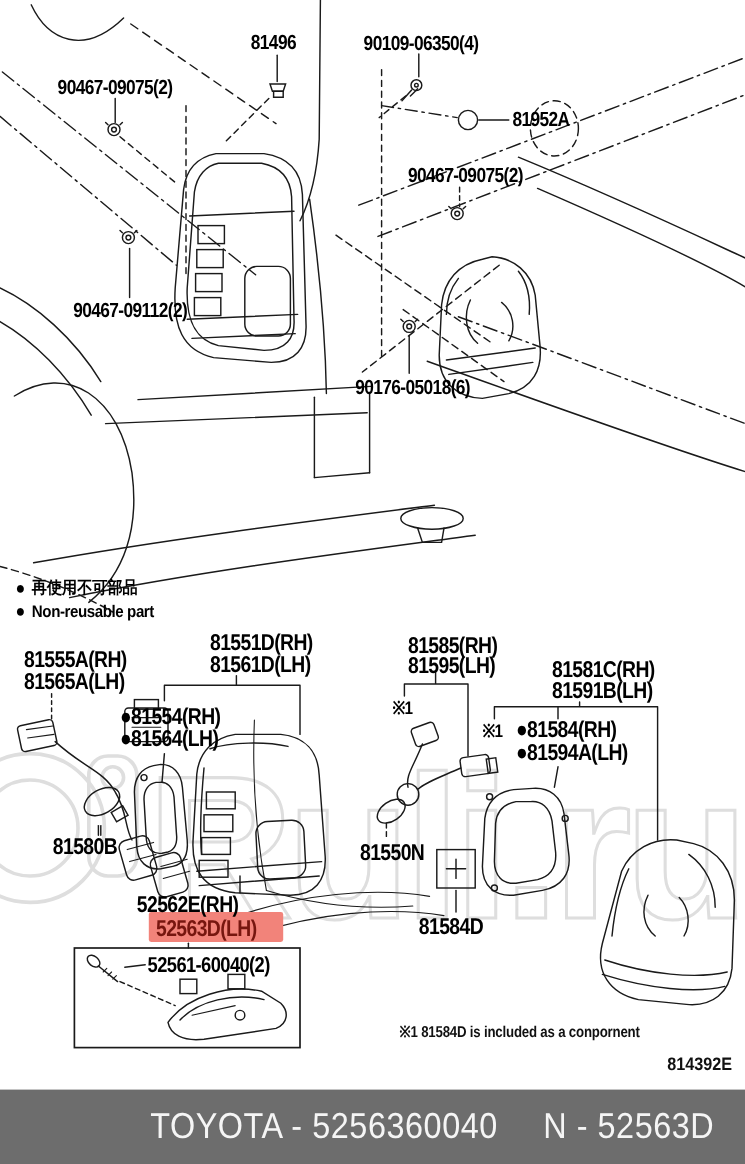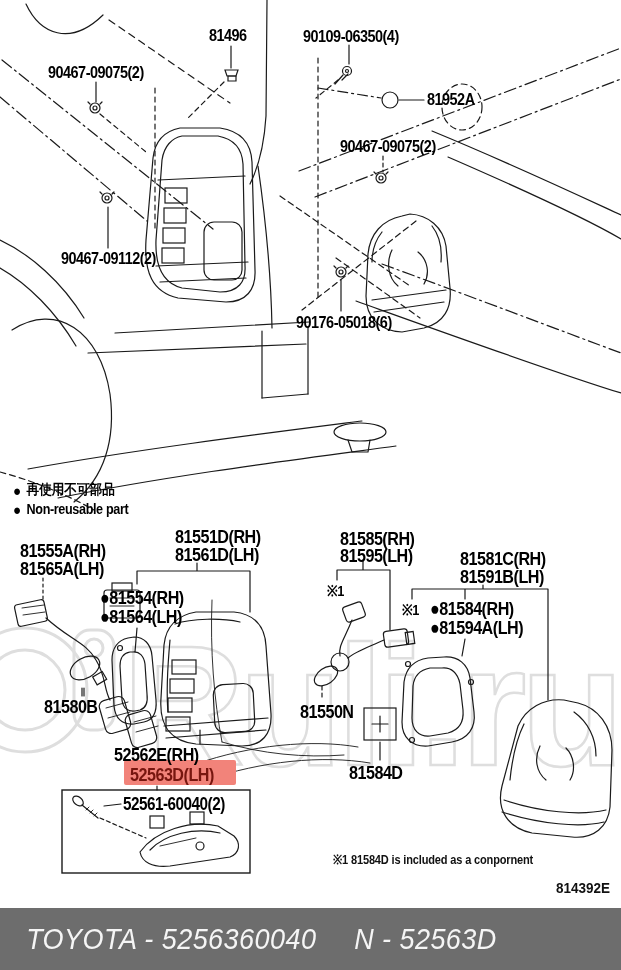--- a/index.html
+++ b/index.html
@@ -20,21 +20,21 @@
       background:#f2837a;border-radius:2px;}
   .hl-text{position:absolute;z-index:3;left:130px;top:764px;font-weight:700;font-size:19px;
       color:#77160f;white-space:nowrap;letter-spacing:-0.6px;
       transform:scaleX(0.85);transform-origin:0 0;}
   .note{position:absolute;z-index:3;left:333px;top:850px;font-weight:700;font-size:13px;
       color:#111;white-space:nowrap;letter-spacing:-0.2px;
       transform:scaleX(0.85);transform-origin:0 0;}
   .doc-code{position:absolute;z-index:3;left:556px;top:879px;font-weight:700;font-size:15px;
       color:#111;white-space:nowrap;transform:scaleX(0.9);transform-origin:0 0;}
   .footer{position:absolute;z-index:4;left:0;top:908px;width:621px;height:62px;
-      background:#6d6d6d;display:flex;align-items:center;justify-content:flex-start;font-style:italic;}
+      background:#6d6d6d;display:flex;align-items:center;justify-content:flex-end;}
   .footer-inner{display:flex;gap:42px;transform:scaleX(0.9);color:#f5f5f5;
       font-size:30px;font-weight:400;letter-spacing:0.5px;}
 </style>
 </head>
 <body>
 
 <div class="stage">
 
   <svg class="art" width="621" height="970" viewBox="0 0 621 970">
 

